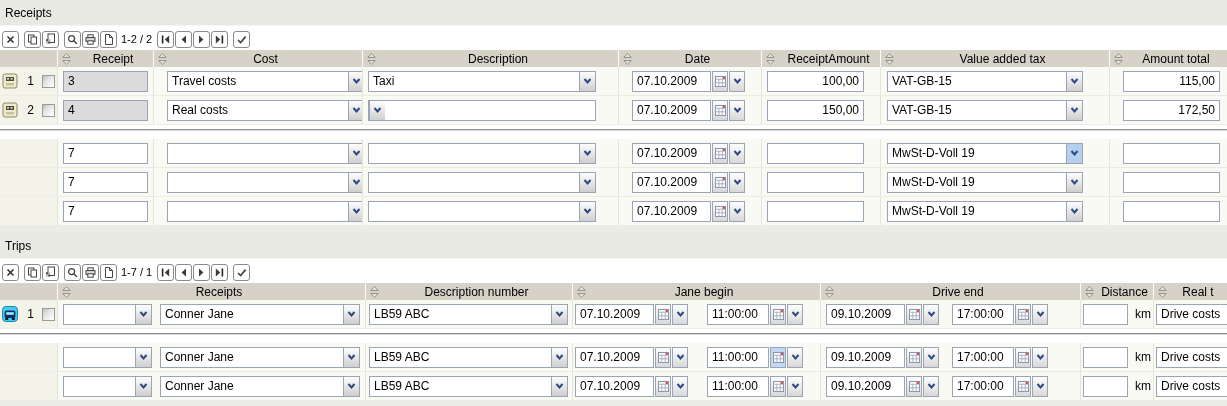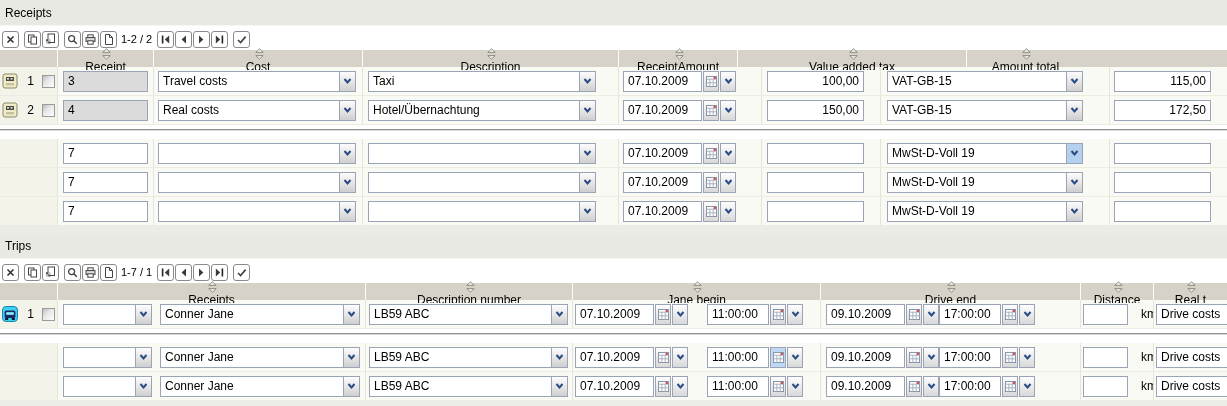--- a/index.html
+++ b/index.html
@@ -8,21 +8,21 @@
   .sec-title{height:26px;background:#E9E9E4;border-bottom:1px solid #F6F6F3;
              display:flex;align-items:center;padding-left:5px;box-sizing:border-box;}
   .tb-spacer{height:4px;background:#fff;}
   .toolbar{height:18px;display:flex;align-items:center;padding-left:2px;background:#fff;}
   .tbtn{width:17px;height:17px;box-sizing:border-box;border:1px solid #8a8a8a;border-radius:3px;
         background:#fff;display:flex;align-items:center;justify-content:center;padding:0;margin-right:1px;}
   .tgap{width:4px;}
   .pager{font-size:11px;margin:0 5px 0 3px;white-space:nowrap;}
   .hspacer{height:2px;background:#fff;}
   .hrow{height:17px;background:#D6D2C8;display:flex;align-items:center;}
-  .hcell{height:22px;box-sizing:border-box;display:flex;align-items:center;overflow:hidden;flex-direction:column;}
+  .hcell{height:22px;box-sizing:border-box;display:flex;align-items:center;overflow:hidden;}
   .hcell + .hcell{border-left:1px solid #FBFBF8;}
   .hlabel{flex:1;text-align:center;white-space:nowrap;overflow:hidden;padding:0 2px;}
   .sort{width:11px;height:12px;margin-left:4px;display:flex;align-items:center;flex:0 0 auto;}
   .brow{height:29px;display:flex;align-items:center;background:#FAFAF5;border-bottom:1px solid #ECECE4;box-sizing:border-box;}
   .cell{height:100%;box-sizing:border-box;display:flex;align-items:center;overflow:hidden;}
   .cell + .cell{border-left:1px solid #E4E4DB;}
   .leader{background:#F3F3EA;}
   
   .rc0{flex:0 0 57px}.rc1{flex:0 0 96px}.rc2{flex:0 0 209px}.rc3{flex:0 0 256px}
   .rc4{flex:0 0 143px}.rc5{flex:0 0 119px}.rc6{flex:0 0 229px}.rc7{flex:0 0 118px}
@@ -44,24 +44,24 @@
           background:linear-gradient(#FEFEFE,#D8D8D8);display:flex;align-items:center;justify-content:center;padding:0;}
   .icobtn.focus{background:#BFD8F4;}
   .rownum{width:14px;text-align:right;margin-left:2px;}
   .cbox{width:13px;height:13px;box-sizing:border-box;margin-left:8px;border:1px solid #9a9a9a;
         background:linear-gradient(135deg,#BDBDBD 0%,#E6E6E6 40%,#FFFFFF 100%);}
   .ricon{margin-left:2px;display:flex;}
   .rowsep{height:14px;background:#fff;position:relative;}
   .rowsep::after{content:'';position:absolute;top:4px;left:0;right:0;height:1px;background:#8F8F8F;border-bottom:1px solid #D9D9D9;}
   .secfoot{height:7px;background:#ECECE6;}
   .secfoot.short{height:5px;}
-  .unit{margin-left:13px;white-space:nowrap;}
+  .unit{margin-left:7px;white-space:nowrap;}
   .costbox{width:90px;flex:0 0 90px;}
-  .ml2{margin-left:2px}.ml3{margin-left:3px}.ml4{margin-left:4px}.ml5{margin-left:5px}
-  .ml6{margin-left:6px}.ml8{margin-left:8px}.ml13{}.ml19{margin-left:19px}
+  .ml2{margin-left:2px}.ml3{margin-left:3px}.ml4{margin-left:13px}.ml5{margin-left:5px}
+  .ml6{margin-left:6px}.ml8{margin-left:8px}.ml13{margin-left:13px}.ml19{margin-left:19px}
   .w45{width:45px;flex:0 0 45px}.w62{width:62px}.w79{width:79px}.w85{width:85px;flex:0 0 85px}
   .w89{width:89px;flex:0 0 89px}.w97{width:97px;flex:0 0 97px}.w196{width:196px;flex:0 0 196px}
   .w198{width:198px;flex:0 0 198px}.w199{width:199px;flex:0 0 199px}.w200{width:200px;flex:0 0 200px}
   .w228{width:228px;flex:0 0 228px}
 </style>
 </head>
 <body>
 
 <svg width="0" height="0" style="position:absolute">
   <defs>
@@ -228,20 +228,28 @@
           <span class="hlabel">Cost</span>
         </div>
       <div class="hcell rc3">
           <span class="sort">
             <svg width="9" height="12">
               <use href="#ic-sort"></use>
             </svg>
           </span>
           <span class="hlabel">Description</span>
         </div>
+      <div class="hcell rc4">
+          <span class="sort">
+            <svg width="9" height="12">
+              <use href="#ic-sort"></use>
+            </svg>
+          </span>
+          <span class="hlabel">Date</span>
+        </div>
       <div class="hcell rc5">
           <span class="sort">
             <svg width="9" height="12">
               <use href="#ic-sort"></use>
             </svg>
           </span>
           <span class="hlabel">ReceiptAmount</span>
         </div>
       <div class="hcell rc6">
           <span class="sort">
@@ -345,21 +353,20 @@
             <span class="cfield">Real costs</span>
             <span class="cbtn">
               <svg width="9" height="6">
                 <use href="#ic-chev"></use>
               </svg>
             </span>
           </div>
         </div>
       <div class="cell rc3">
           <div class="combo w228 ml5">
-            <span class="cfield">Hotel/Übernachtung</span>
             <span class="cbtn">
               <svg width="9" height="6">
                 <use href="#ic-chev"></use>
               </svg>
             </span>
           </div>
         </div>
       <div class="cell rc4">
           <div class="pickgrp ml4">
             <input class="inp w79" value="07.10.2009" style="">

